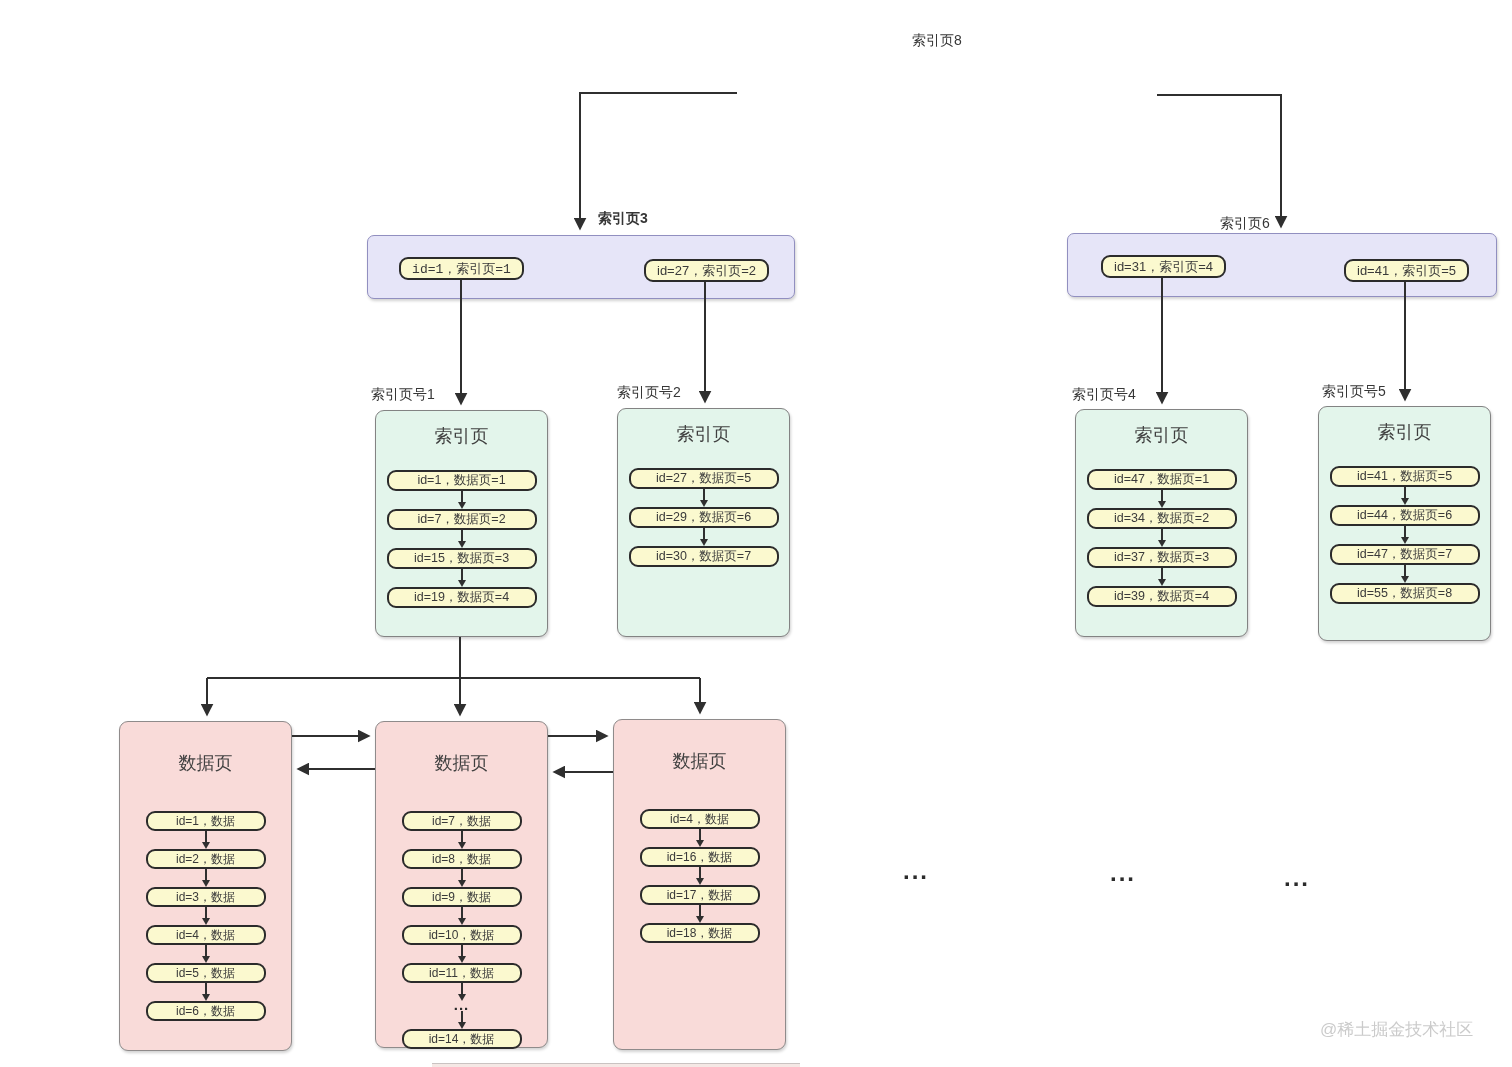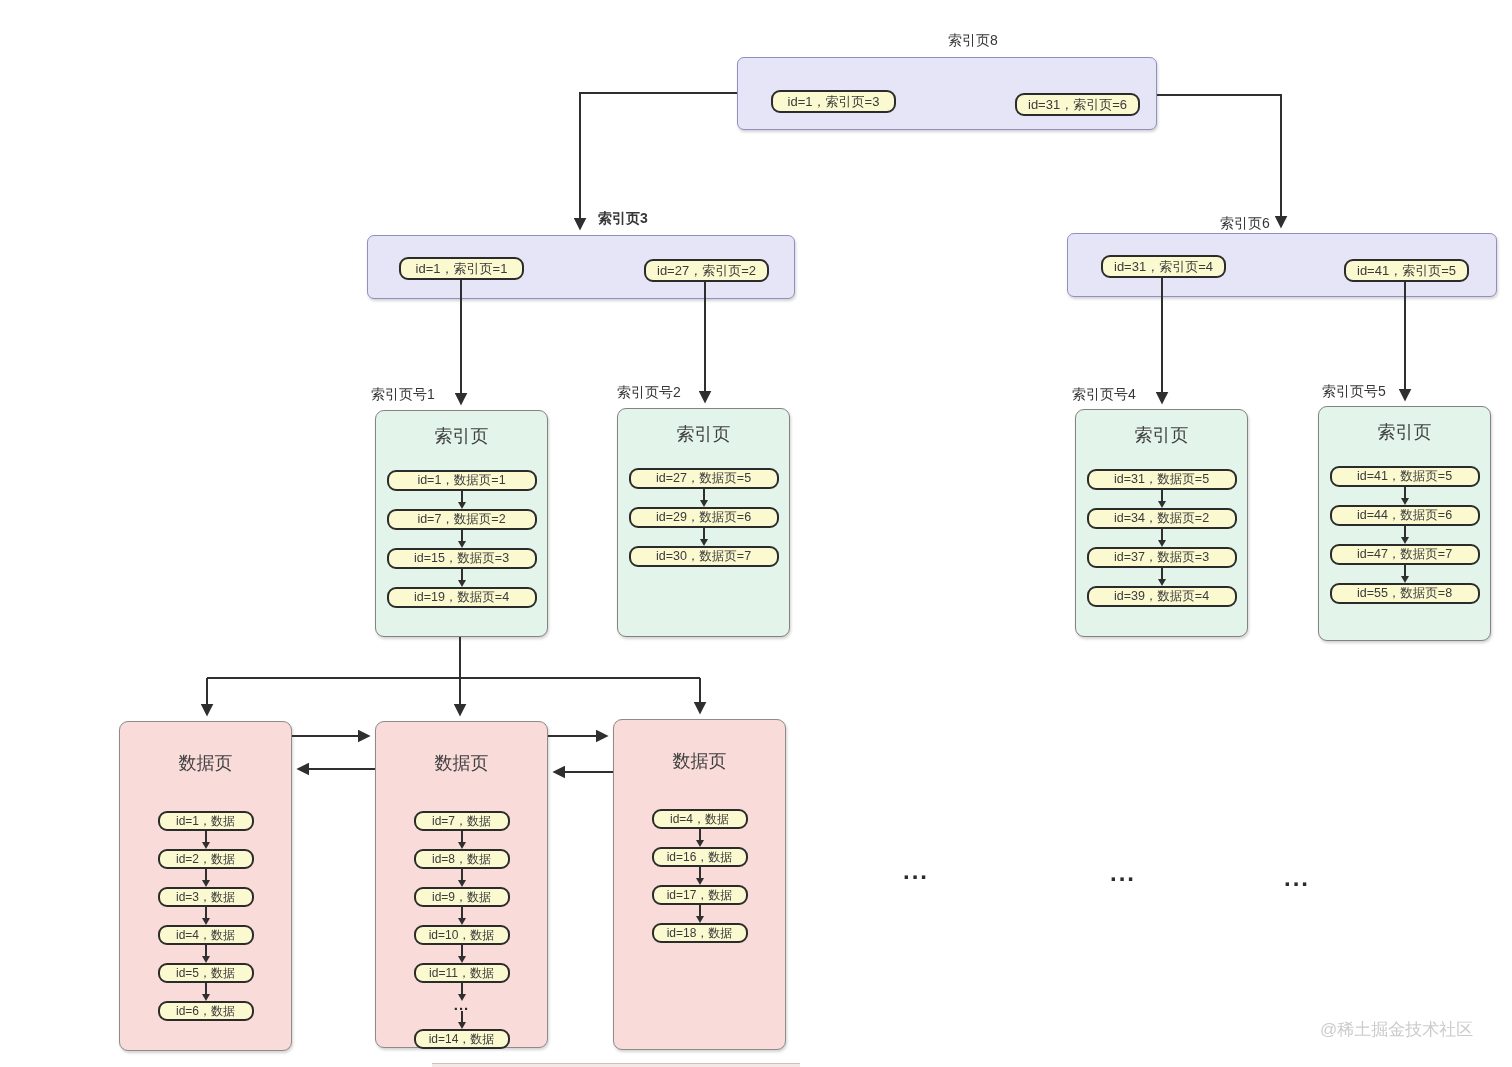--- a/index.html
+++ b/index.html
@@ -21,21 +21,21 @@
   .leafidx .box-title { padding-top:13px; margin-bottom:22px; }
   .datapg  .box-title { padding-top:29px; margin-bottom:36px; }
 
   
   .entry { background:#fbf9cf; border:2px solid #2b2b2b; border-radius:9px;
            color:#3a3a3a; display:flex; align-items:center; justify-content:center;
            white-space:nowrap; }
   .p-entry { position:absolute; width:125px; height:23px; font-size:13px; }
   .entries { display:flex; flex-direction:column; align-items:center;border-radius:32px; }
   .g-entry { width:150px; height:21px; font-size:12.5px; }
-  .d-entry { width:96px; height:20px; font-size:12px; }
+  .d-entry { width:120px; height:20px; font-size:12px; }
 
   
   .varrow { position:relative; width:2px; height:11px; background:#2f2f2f; margin:0 auto; }
   .varrow::after { content:""; position:absolute; bottom:-7px; left:-3px;
                    border-left:4px solid transparent; border-right:4px solid transparent;
                    border-top:7px solid #2f2f2f; }
   .gap { height:18px; display:flex; align-items:flex-start; }
 
   
   .lbl { position:absolute; z-index:3; font-size:14px; color:#363636; white-space:nowrap; }
@@ -77,35 +77,31 @@
       <polyline points="460,678 460,714" marker-end="url(#ah)"></polyline>
       <polyline points="700,678 700,712" marker-end="url(#ah)"></polyline>
 
       <polyline points="292,736 368,736" marker-end="url(#ah)"></polyline>
       <polyline points="375,769 299,769" marker-end="url(#ah)"></polyline>
       <polyline points="548,736 606,736" marker-end="url(#ah)"></polyline>
       <polyline points="613,772 555,772" marker-end="url(#ah)"></polyline>
     </g>
   </svg>
 
-  <div class="lbl" style="left:912px; top:32px;margin-left:36px;">索引页8</div>
+  <div class="lbl" style="left:912px; top:32px;">索引页8</div>
   <div class="lbl" style="left:598px; top:210px;font-weight:bold;">索引页3</div>
   <div class="lbl" style="left:1220px; top:215px;">索引页6</div>
   <div class="lbl" style="left:371px; top:386px;">索引页号1</div>
   <div class="lbl" style="left:617px; top:384px;">索引页号2</div>
   <div class="lbl" style="left:1072px; top:386px;">索引页号4</div>
   <div class="lbl" style="left:1322px; top:383px;">索引页号5</div>
 
-  <div class="bigbox branch" style="left:737px; top:57px; width:420px; height:73px;">
-    <div class="entry p-entry" style="left:33px; top:32px;">id=1，索引页=3</div>
-    <div class="entry p-entry" style="left:277px; top:35px;">id=31，索引页=6</div>
-  </div>
 
   <div class="bigbox branch" style="left:367px; top:235px; width:428px; height:64px;">
-    <div class="entry p-entry" style="left:31px; top:21px;">id=1，索引页=1</div>
+    <div class="entry p-entry" style="left:31px; top:21px;font-family:Liberation Mono, monospace;">id=1，索引页=1</div>
     <div class="entry p-entry" style="left:276px; top:23px;">id=27，索引页=2</div>
   </div>
 
   <div class="bigbox branch" style="left:1067px; top:233px; width:430px; height:64px;">
     <div class="entry p-entry" style="left:33px; top:21px;">id=31，索引页=4</div>
     <div class="entry p-entry" style="left:276px; top:25px;">id=41，索引页=5</div>
   </div>
 
   <div class="bigbox leafidx" style="left:375px; top:410px; width:173px; height:227px;">
     <div class="box-title">索引页</div>
@@ -137,21 +133,21 @@
       <div class="gap">
           <div class="varrow"></div>
         </div>
       <div class="entry g-entry">id=30，数据页=7</div>
     </div>
   </div>
 
   <div class="bigbox leafidx" style="left:1075px; top:409px; width:173px; height:228px;">
     <div class="box-title">索引页</div>
     <div class="entries">
-      <div class="entry g-entry">id=31，数据页=5</div>
+      <div class="entry g-entry">id=47，数据页=1</div>
       <div class="gap">
           <div class="varrow"></div>
         </div>
       <div class="entry g-entry">id=34，数据页=2</div>
       <div class="gap">
           <div class="varrow"></div>
         </div>
       <div class="entry g-entry">id=37，数据页=3</div>
       <div class="gap">
           <div class="varrow"></div>

